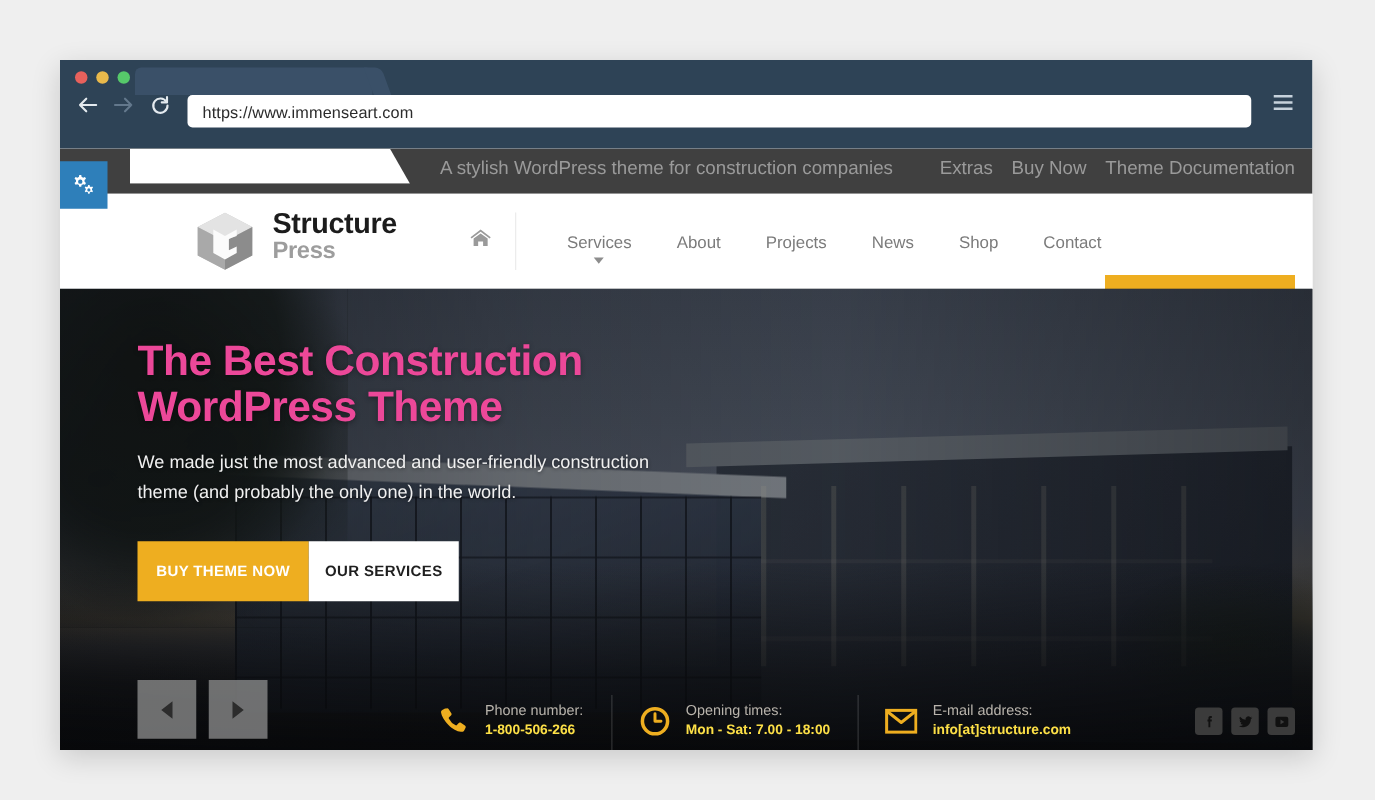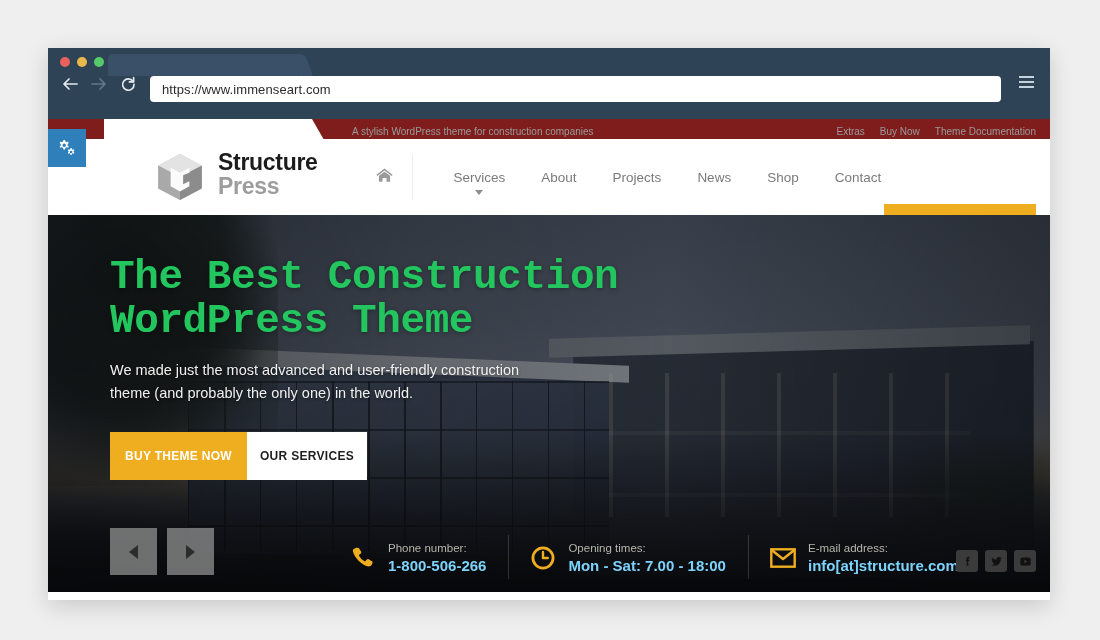--- a/index.html
+++ b/index.html
@@ -64,25 +64,25 @@
     letter-spacing: 0.1px;
   }
   .hamburger { width:30px; margin-right:9px; display:flex; flex-direction:column; gap:3px; align-items:center; cursor:pointer; }
   .hamburger span { display:block; width:15px; height:2px; background:#c6d2dc; }
 
   
   .site { position: relative; background:#fff; height: 481px; }
 
   
   .topbar {
-    height: 20px;
-    background: #7f1d1d;
+    height: 36px;
+    background: #404040;
     position: relative;
     display: flex; align-items: center;
-    font-size: 10px; color: #9a9a9a;
+    font-size: 15px; color: #9a9a9a;
   }
   .topbar .tagline { position:absolute; left:304px; top:7px; }
   .topbar .top-links { position:absolute; right:14px; top:7px; display:flex; gap:15px; }
   .topbar .top-links a { color:#9a9a9a; text-decoration:none; }
   
   .logo-notch {
     position:absolute; left:56px; top:0; width:224px; height:28px;
     background:#fff;
     clip-path: polygon(0 0, 208px 0, 224px 28px, 0 28px);
   }
@@ -101,21 +101,21 @@
   .header {
     position: relative;
     height: 76px;
     background: #fff;
     display: flex; align-items: center;
   }
   .brand { display:flex; align-items:flex-start; margin-left:106px; }
   .logo-mark { width:52px; height:52px; }
   .brand-text { margin-left:12px; line-height:1; }
   .brand-text .l1 { font-size:23px; font-weight:bold; color:#1c1c1c; letter-spacing:-0.3px; }
-  .brand-text .l2 { font-size:23px; font-weight:bold; color:#9d9d9d; letter-spacing:-0.3px; margin-top:1px; }
+  .brand-text .l2 { font-size:19px; font-weight:bold; color:#9d9d9d; letter-spacing:-0.3px; margin-top:1px; }
   .brand-bg { position:absolute; left:168px; top:24px; width:110px; height:32px; background:#f2f2f2; z-index:-1; }
 
   .home-icon { margin-left:57px; color:#9a9a9a; }
   .hdr-divider { width:1px; height:46px; background:#ececec; margin-left:18px; }
 
   .mainnav { display:flex; align-items:center; margin-left:24px; gap:2px; }
   .mainnav .item {
     position:relative;
     font-size:13.5px; color:#7b7b7b;
     padding: 0 17px;
@@ -214,24 +214,23 @@
     position:absolute; inset:0;
     background: linear-gradient(to right, rgba(12,14,18,0.55) 0%, rgba(12,14,18,0.22) 38%, rgba(12,14,18,0.10) 62%, rgba(12,14,18,0.42) 100%);
   }
   .hero-bottom-fade {
     position:absolute; left:0; right:0; bottom:0; height:42%;
     background: linear-gradient(to bottom, rgba(8,9,11,0) 0%, rgba(8,9,11,0.62) 58%, rgba(6,7,9,0.93) 100%);
   }
 
   .hero-content { position:absolute; left:0; top:0; right:0; padding-left:62px; padding-top:40px; }
   .hero-title {
-    color:#22c55e; font-size:41px; font-weight:bold; line-height:1.08;
+    color:#ec4899; font-size:34px; font-weight:bold; line-height:1.08;
     text-shadow: 0 1px 4px rgba(0,0,0,0.35);
     letter-spacing:-0.4px;
-    font-family:Liberation Mono, monospace;
   }
   .hero-sub {
     color:#f0f0f0; font-size:14.5px; line-height:1.65; margin-top:15px;
     text-shadow: 0 1px 3px rgba(0,0,0,0.45);
     max-width:430px;
   }
   .hero-btns { display:flex; margin-top:26px; }
   .btn-primary {
     width:137px; height:48px; background:#eeae20; color:#fff;
     font-size:12px; font-weight:bold; letter-spacing:0.3px;
@@ -258,21 +257,21 @@
   .infobar {
     position:absolute; left:280px; right:0; bottom:16px;
     display:flex; align-items:center;
   }
   .infocell { display:flex; align-items:center; padding:0 22px; position:relative; }
   .infocell + .infocell::before {
     content:""; position:absolute; left:0; top:-6px; height:44px; width:1px; background:rgba(255,255,255,0.16);
   }
   .infocell .ico { width:26px; height:26px; flex:0 0 26px; margin-right:12px; color:#eeae20; }
   .infocell .txt .lbl { font-size:11.5px; color:#b9b4ac; line-height:1.3; }
-  .infocell .txt .val { font-size:15px; color:#7dd3fc; font-weight:bold; line-height:1.35; }
+  .infocell .txt .val { font-size:11px; color:#fde047; font-weight:bold; line-height:1.35; }
 
   .socials { position:absolute; right:14px; bottom:20px; display:flex; gap:7px; }
   .soc {
     width:22px; height:22px; border-radius:3px; background:#3b3b3b;
     display:flex; align-items:center; justify-content:center; cursor:pointer; color:#0e0e0e;
   }
 </style>
 </head>
 <body>
 

